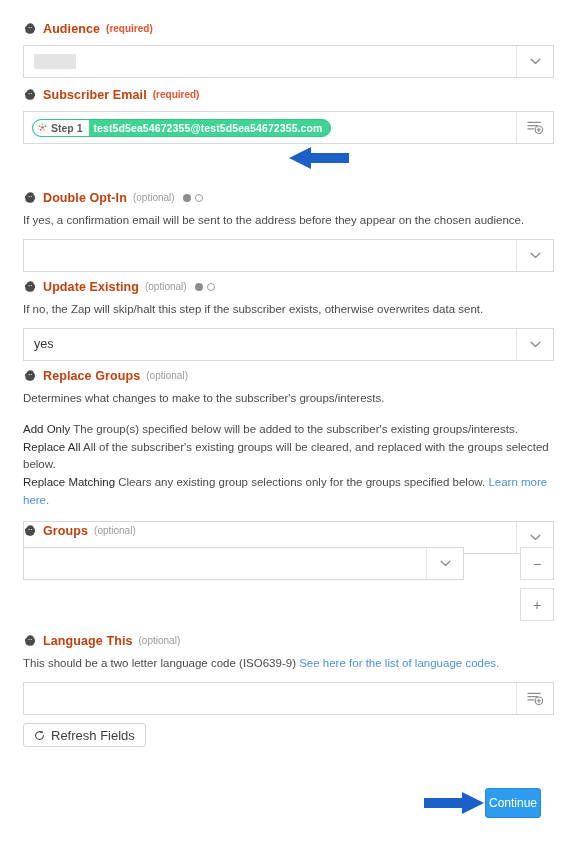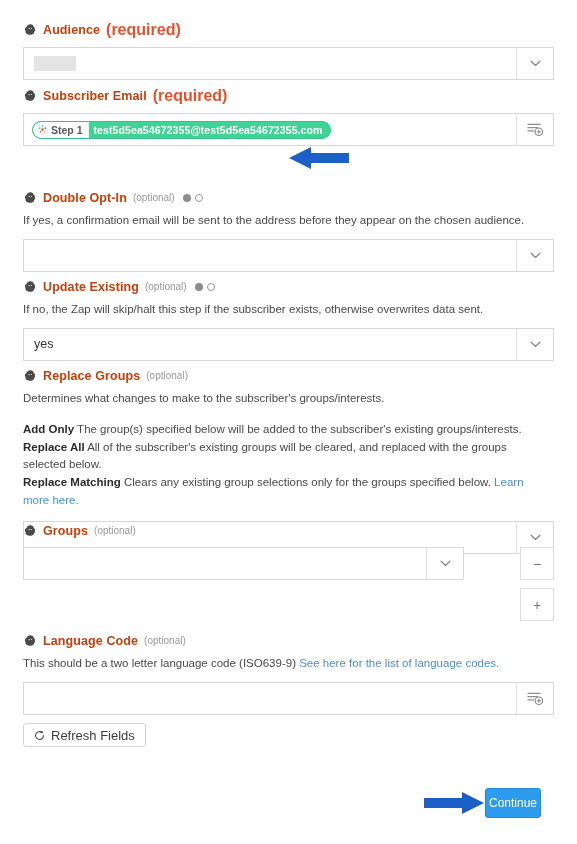--- a/index.html
+++ b/index.html
@@ -39,21 +39,21 @@
     flex: 0 0 14px;
     display: block;
   }
   .label-text {
     font-size: 12.5px;
     font-weight: bold;
     color: #c2410c;
     letter-spacing: 0.1px;
   }
   .label-req {
-    font-size: 16px;
+    font-size: 10px;
     color: #e8522a;
     font-weight: bold;
   }
   .label-opt {
     font-size: 10px;
     color: #9a9a9a;
   }
   .radio-pair {
     display: inline-flex;
     align-items: center;
@@ -72,21 +72,21 @@
   .helptext {
     font-size: 11.5px;
     color: #4a4a4a;
     line-height: 1.55;
     margin-top: 7px;
   }
   .helptext a, .link {
     color: #4a90d9;
     text-decoration: none;
   }
-  .helptext b { font-weight: bold; color: #2b2b2b; text-align: right; }
+  .helptext b { font-weight: normal; color: #2b2b2b; text-align: right; }
 
   
   .input-wrap {
     display: flex;
     border: 1px solid #d8d8d8;
     background: #fff;
     height: 33px;
     box-sizing: border-box;
     align-items: stretch;
   }
@@ -390,21 +390,21 @@
     </div>
   </div>
 
   <div class="field" style="position:absolute; left:23px; top:634px; width:531px;">
     <div class="label-row">
       <svg class="mc-icon" viewBox="0 0 24 24">
         <path fill="#4a4a4a" d="M12.2 2.1c-2.6 0-5 1.9-6.2 4.6-.9.3-1.7 1-2.2 1.9-.7 1.2-.8 2.7-.2 3.9.2.4.5.8.8 1.1-.2.6-.3 1.3-.2 1.9.2 1.2.9 2.3 2 3.1 1.4 1.1 3.4 1.7 5.5 1.7 3.6 0 6.6-1.7 7.4-4.2.1-.3.2-.7.2-1 .9-.5 1.4-1.5 1.4-2.6 0-.6-.2-1.2-.5-1.7.3-.7.3-1.5 0-2.2-.3-.8-.9-1.4-1.7-1.7-.1-1.3-.7-2.5-1.7-3.4-1.2-1-2.8-1.5-4.6-1.4z"></path>
         <circle fill="#fff" cx="10.4" cy="9.6" r="1"></circle>
         <circle fill="#fff" cx="14.2" cy="9.4" r="1"></circle>
       </svg>
-      <span class="label-text">Language Code</span>
+      <span class="label-text">Language This</span>
       <span class="label-opt">(optional)</span>
     </div>
     <div class="helptext">
       <span>This should be a two letter language code (ISO639-9) </span><a class="link" href="#">See here for the list of language codes.</a>
     </div>
     <div class="input-wrap" style="margin-top:9px;">
       <div class="input-body"></div>
       <div class="affix">
         <svg width="17" height="15" viewBox="0 0 18 16">
           <path d="M1 2.5h13M1 6h10M1 9.5h6" stroke="#8d8d8d" stroke-width="1.4" stroke-linecap="round"></path>

